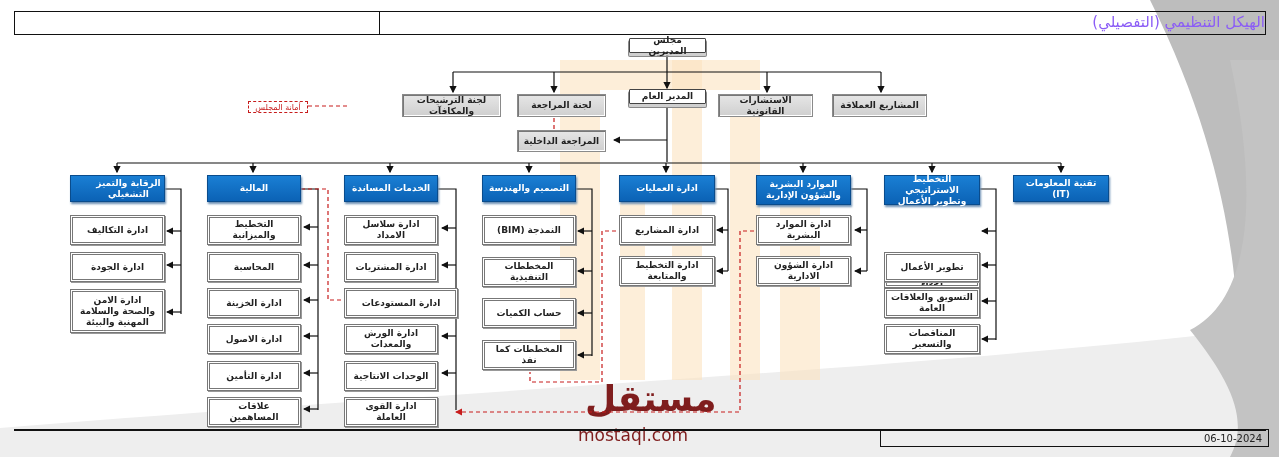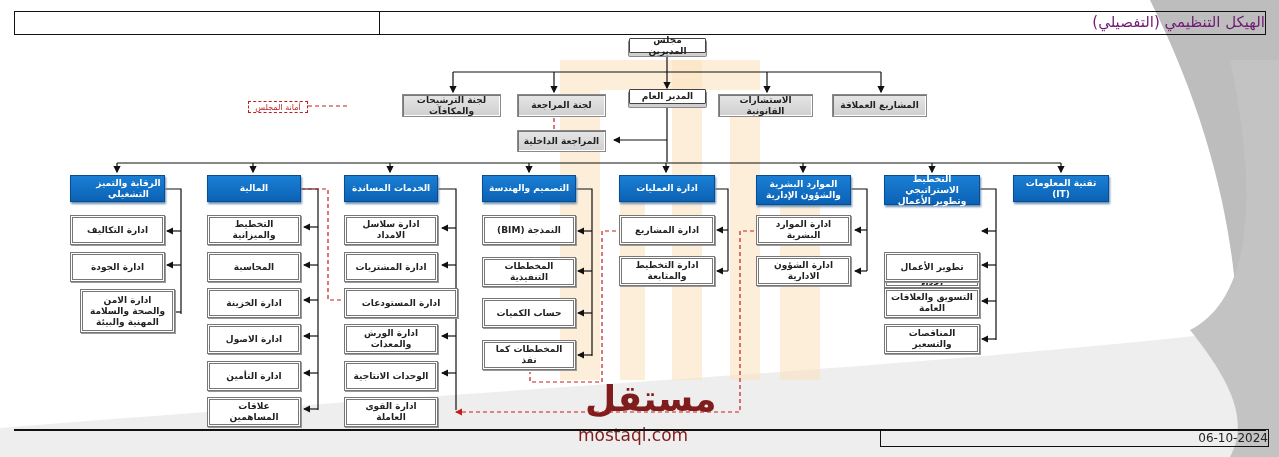--- a/index.html
+++ b/index.html
@@ -2,35 +2,35 @@
 <html><head>
 <meta charset="utf-8">
 <style>
   html, body { margin:0; padding:0; }
   body { width:1279px; height:457px; position:relative; overflow:hidden; background:#ffffff;
          font-family:"DejaVu Sans", sans-serif; }
   .bg-swoosh { position:absolute; left:0; top:0; width:1279px; height:457px; z-index:0; }
   .watermark-stripes { position:absolute; z-index:1; background:#fbe2c0; opacity:0.6; }
   .wm-text { position:absolute; z-index:1; color:#7f1d1d; font-family:"DejaVu Sans", sans-serif; }
   .header-box { position:absolute; z-index:3; border:1.5px solid #111; background:transparent; box-sizing:border-box; }
-  .title { position:absolute; z-index:4; right:14px; top:13px; font-size:15px; color:#701a75; direction:rtl;
+  .title { position:absolute; z-index:4; right:14px; top:13px; font-size:15px; color:#8b5cf6; direction:rtl;
            font-family:"DejaVu Sans", sans-serif; }
   svg.lines { position:absolute; left:0; top:0; z-index:2; }
   .box { position:absolute; z-index:5; box-sizing:border-box; display:flex; align-items:center; justify-content:center;
          text-align:center; direction:rtl; font-size:9px; font-weight:bold; line-height:11px; padding:0 3px; }
   .exec { background:linear-gradient(#e6e6e6,#cfcfcf); border:1px solid #8a8a8a; color:#222;
           box-shadow:1px 1px 0 #777 inset, -1px -1px 0 #fff inset; }
   .capsule { background:#fff; border:1.5px solid #444; color:#222; box-shadow:0 3px 0 #cfcfcf, 0 3px 0 1px #888; border-radius:1px; }
   .dept { background:linear-gradient(#1a7fd4,#0b62b5); border:1px solid #0a4c8c; color:#fff; box-shadow:1px 2px 2px #6b8fb3; }
   .unit { background:#fff; border:3px double #777; color:#222; box-shadow:1px 1px 0 #999; }
   .dash-box { position:absolute; z-index:5; border:1.5px dashed #c71c1c; box-sizing:border-box; color:#c71c1c;
               font-size:8px; display:flex; align-items:center; justify-content:center; direction:rtl; }
   .footer-line { position:absolute; z-index:3; background:#111; height:1.5px; }
   .footer-box { position:absolute; z-index:3; border:1.5px solid #111; box-sizing:border-box;
-                font-size:12px; color:#222; display:flex; align-items:center; justify-content:flex-end; }
+                font-size:10px; color:#222; display:flex; align-items:center; justify-content:flex-end; padding-right:6px; }
 </style>
 </head>
 <body>
 
 <svg class="bg-swoosh" width="1279" height="457" viewBox="0 0 1279 457">
   <path d="M1150,0 L1279,0 L1279,457 L1230,457 C1245,360 1250,200 1150,0 Z" fill="#bdbdbd"></path>
   <path d="M0,428 C400,395 900,370 1250,330 L1279,330 L1279,457 L0,457 Z" fill="#eeeeee"></path>
   <path d="M1190,330 C1250,300 1260,200 1230,60 L1279,60 L1279,457 L1230,457 C1250,420 1230,380 1190,330 Z" fill="#c3c3c3"></path>
 </svg>
 
@@ -141,21 +141,21 @@
 <div class="box dept" style="left:207px;top:175px;width:94px;height:27px;">المالية</div>
 <div class="box dept" style="left:344px;top:175px;width:94px;height:27px;">الخدمات المساندة</div>
 <div class="box dept" style="left:482px;top:175px;width:94px;height:27px;">التصميم والهندسة</div>
 <div class="box dept" style="left:619px;top:175px;width:96px;height:27px;">ادارة العمليات</div>
 <div class="box dept" style="left:756px;top:175px;width:95px;height:30px;">الموارد البشرية والشؤون الإدارية</div>
 <div class="box dept" style="left:884px;top:175px;width:96px;height:30px;">التخطيط الاستراتيجي وتطوير الأعمال</div>
 <div class="box dept" style="left:1013px;top:175px;width:96px;height:27px;">تقنية المعلومات (IT)</div>
 
 <div class="box unit" style="left:70px;top:215px;width:95px;height:30px;">ادارة التكاليف</div>
 <div class="box unit" style="left:70px;top:252px;width:95px;height:30px;">ادارة الجودة</div>
-<div class="box unit" style="left:80px;top:289px;width:95px;height:44px;">ادارة الامن والصحة والسلامة المهنية والبيئة</div>
+<div class="box unit" style="left:70px;top:289px;width:95px;height:44px;">ادارة الامن والصحة والسلامة المهنية والبيئة</div>
 
 <div class="box unit" style="left:207px;top:215px;width:94px;height:30px;">التخطيط والميزانية</div>
 <div class="box unit" style="left:207px;top:252px;width:94px;height:30px;">المحاسبة</div>
 <div class="box unit" style="left:207px;top:288px;width:94px;height:30px;">ادارة الخزينة</div>
 <div class="box unit" style="left:207px;top:324px;width:94px;height:30px;">ادارة الاصول</div>
 <div class="box unit" style="left:207px;top:361px;width:94px;height:30px;">ادارة التأمين</div>
 <div class="box unit" style="left:207px;top:397px;width:94px;height:30px;">علاقات المساهمين</div>
 
 <div class="box unit" style="left:344px;top:215px;width:94px;height:30px;">ادارة سلاسل الامداد</div>
 <div class="box unit" style="left:344px;top:252px;width:94px;height:30px;">ادارة المشتريات</div>

